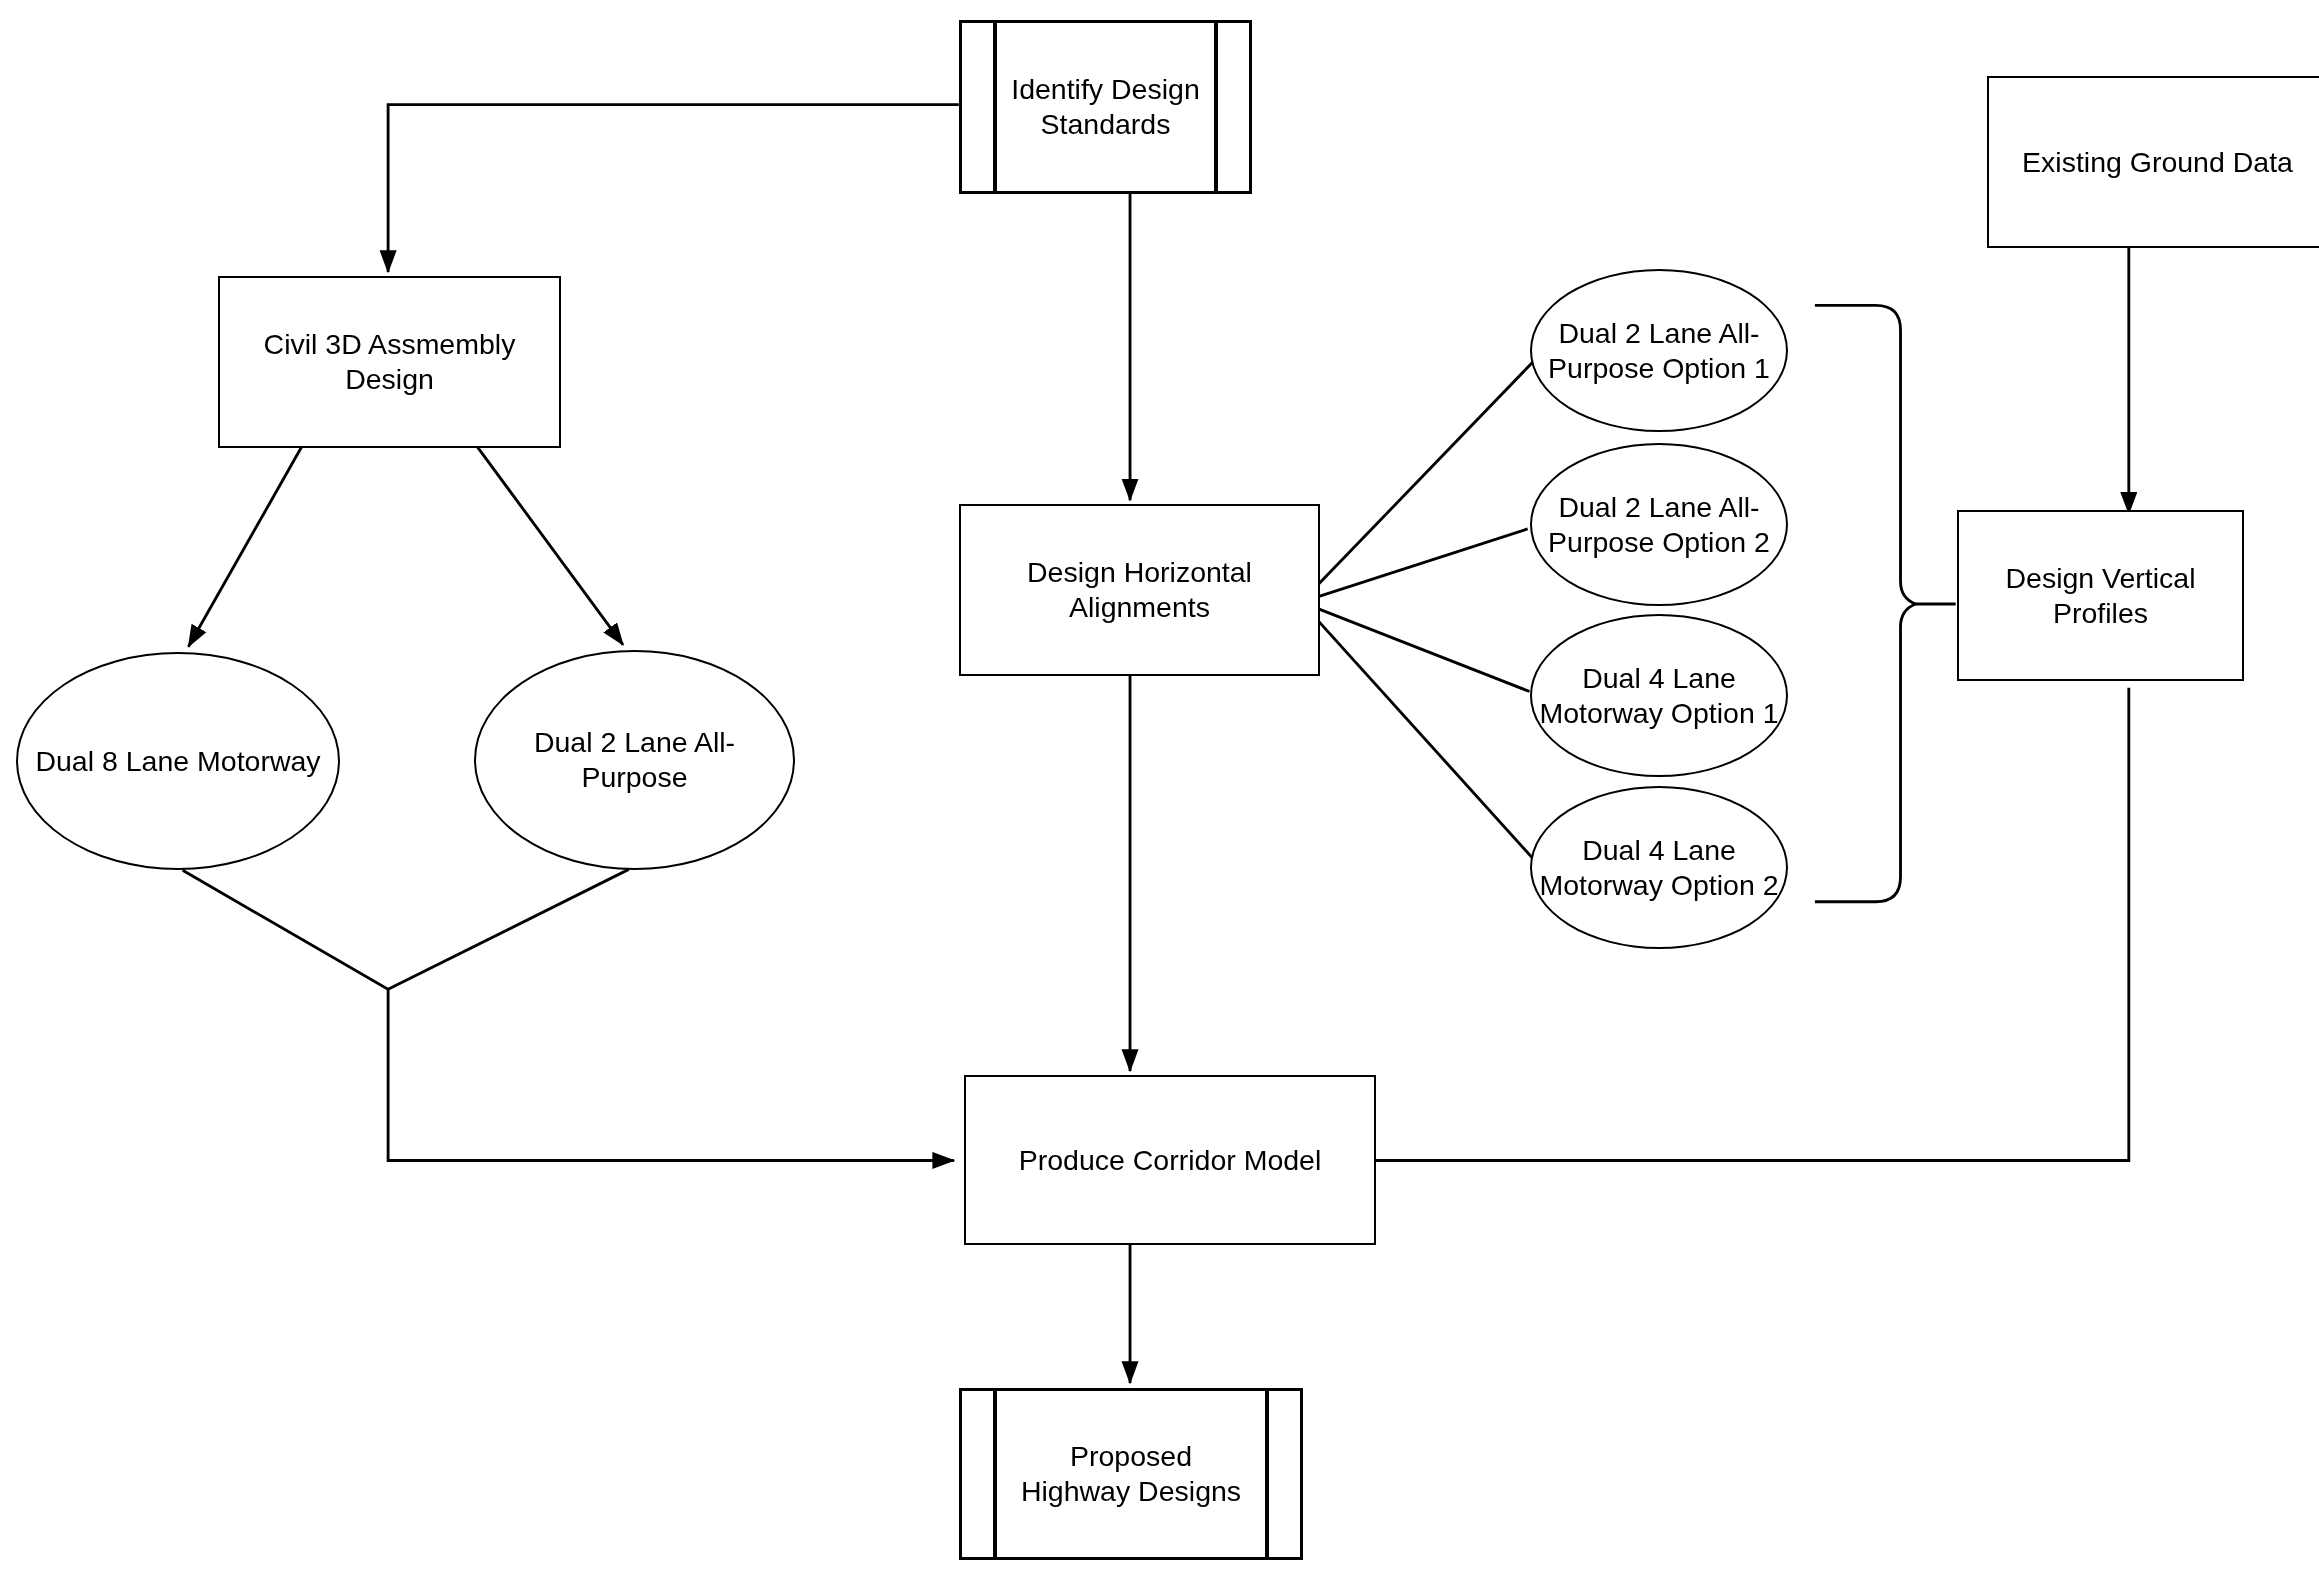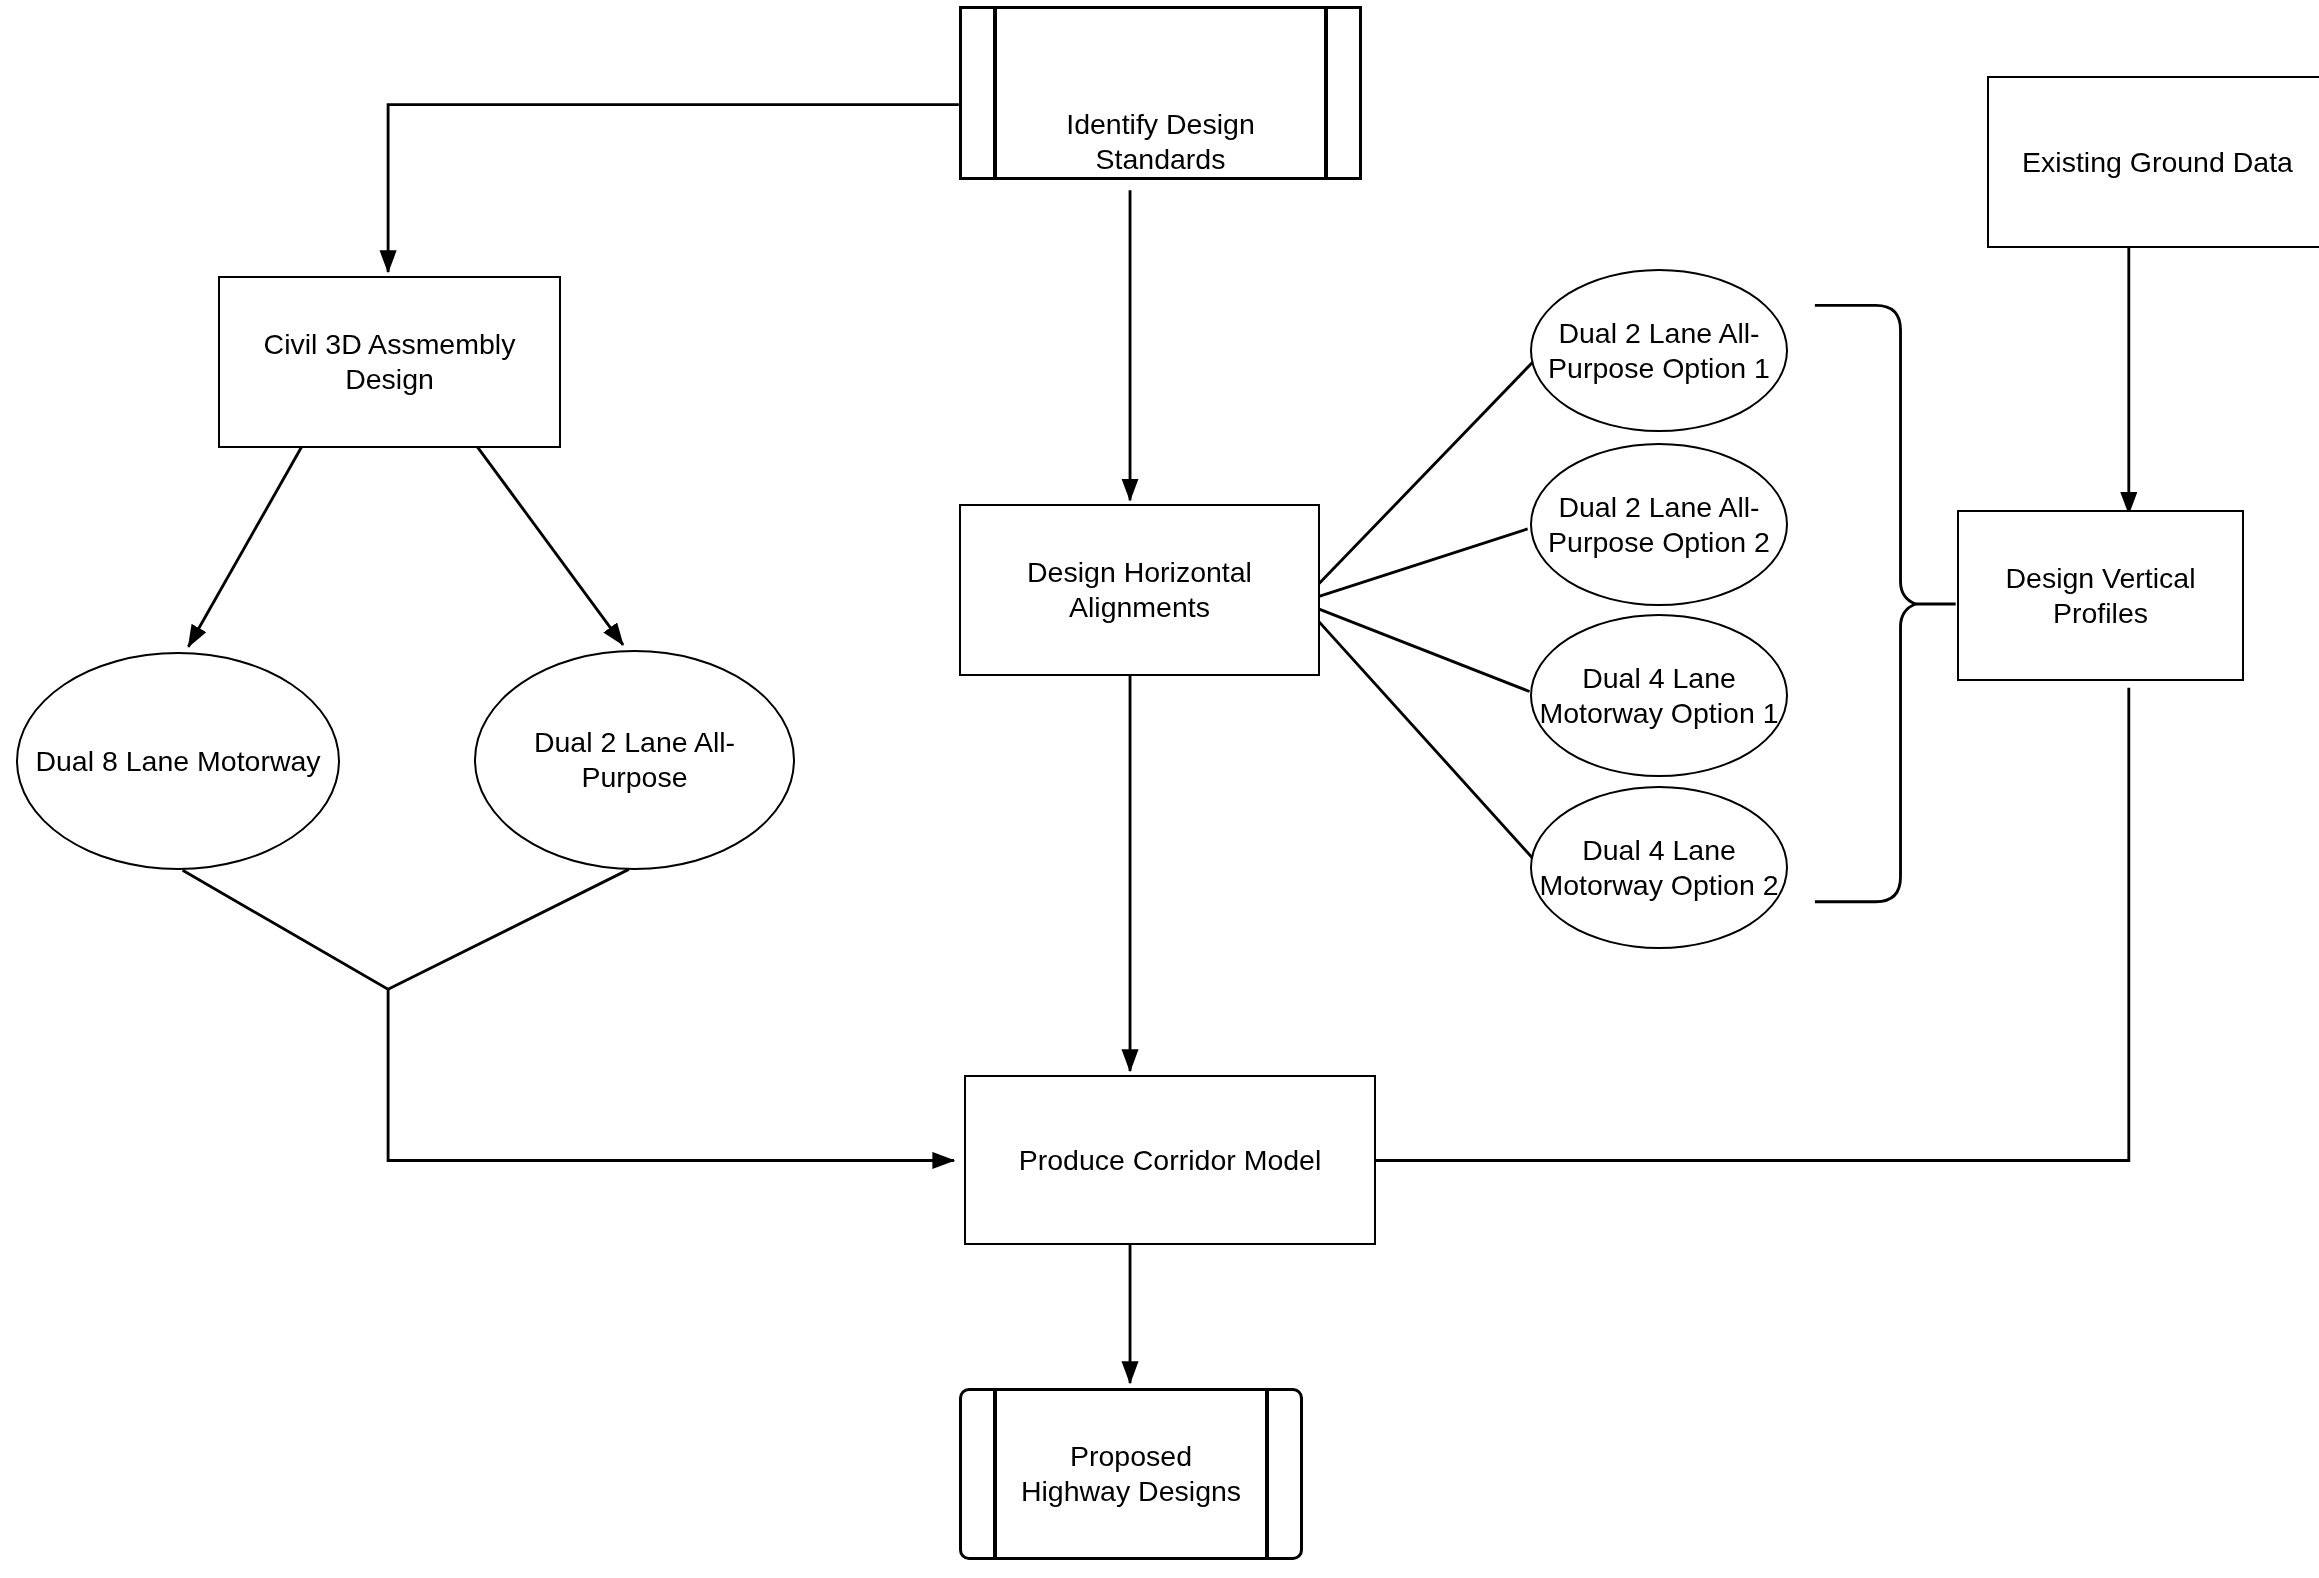--- a/index.html
+++ b/index.html
@@ -57,27 +57,27 @@
     background: #000000;
   }
   .pp .bar-left  { left: 31px; }
   .pp .bar-right { right: 31px; }
   .ellipse {
     border: 2.9px solid #000000;
     border-radius: 50%;
   }
 
   
-  #n-identify   { left: 959px; top: 6px;   width: 403px; height: 174px; align-items: flex-end; }
+  #n-identify   { left: 959px; top: 20px;   width: 293px; height: 174px; }
   #n-egd        { left: 1959px; top: 76px;   width: 341px; height: 172px; margin-left: 28px; }
   #n-civil3d    { left: 218px;  top: 276px;  width: 343px; height: 172px; }
   #n-dha        { left: 959px; top: 504px;  width: 361px; height: 172px; }
   #n-dvp        { left: 1957px; top: 510px;  width: 287px; height: 171px; }
   #n-pcm        { left: 964px; top: 1075px; width: 412px; height: 170px; }
-  #n-phd        { left: 959px; top: 1388px; width: 344px; height: 172px; border-radius: 10px; }
+  #n-phd        { left: 959px; top: 1388px; width: 344px; height: 172px; }
   #n-d4lm       { left: 16px;   top: 652px;  width: 324px; height: 218px; }
   #n-d2lap      { left: 474px;  top: 650px;  width: 321px; height: 220px; }
   #n-opt1       { left: 1530px; top: 269px;  width: 258px; height: 163px; }
   #n-opt2       { left: 1530px; top: 443px;  width: 258px; height: 163px; }
   #n-opt3       { left: 1530px; top: 614px;  width: 258px; height: 163px; }
   #n-opt4       { left: 1530px; top: 786px;  width: 258px; height: 163px; }
 </style>
 </head>
 <body>
 

